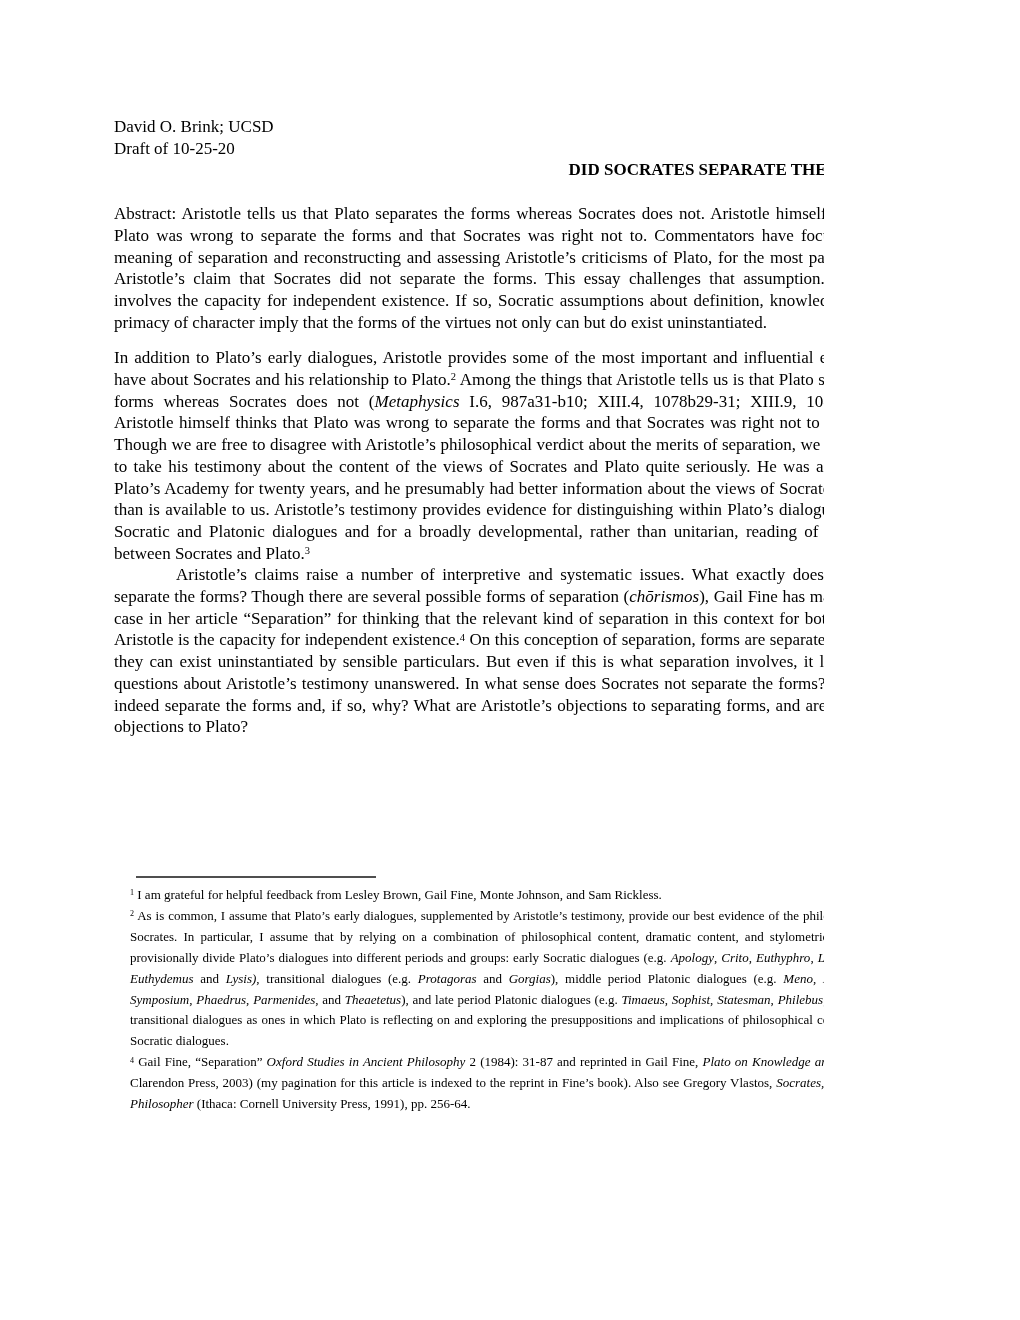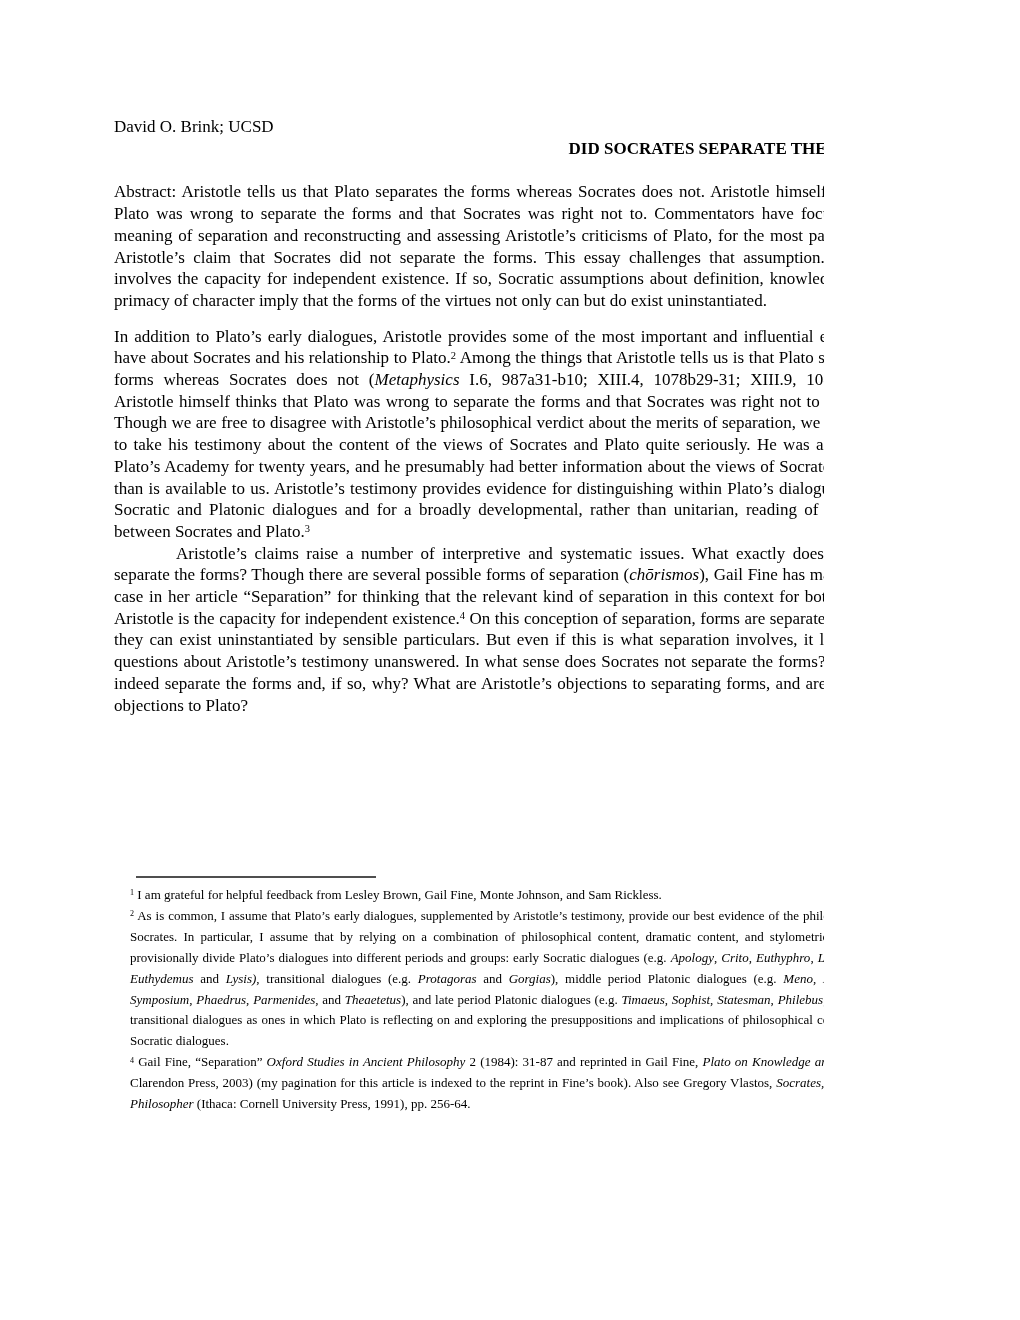--- a/index.html
+++ b/index.html
@@ -48,20 +48,21 @@
     margin: 10px 0 7px 6px;
   }
   .footnotes p { margin: 0; text-align: justify; }
 </style>
 </head>
 <body>
 
 <div class="page">
   <div class="content">
     <div class="hdr-line">David O. Brink; UCSD</div>
+    <div class="hdr-line">Draft of 10-25-20</div>
     <div class="doc-title"><span>DID SOCRATES SEPARATE THE FORMS?</span><sup class="fnref">1</sup></div>
     <p class="para abstract"><span>Abstract:  Aristotle tells us that Plato separates the forms whereas Socrates does not.  Aristotle himself thinks that Plato was wrong to separate the forms and that Socrates was right not to.  Commentators have focused on the meaning of separation and reconstructing and assessing Aristotle’s criticisms of Plato, for the most part accepting Aristotle’s claim that Socrates did not separate the forms.  This essay challenges that assumption.  Separation involves the capacity for independent existence.  If so, Socratic assumptions about definition, knowledge, and the primacy of character imply that the forms of the virtues not only can but do exist uninstantiated.</span></p>
     <p class="para"><span>In addition to Plato’s early dialogues, Aristotle provides some of the most important and influential evidence we have about Socrates and his relationship to Plato.</span><sup class="fnref">2</sup><span>  Among the things that Aristotle tells us is that Plato separates the forms whereas Socrates does not (</span><em>Metaphysics</em><span> I.6, 987a31-b10; XIII.4, 1078b29-31; XIII.9, 1086a30-b12).  Aristotle himself thinks that Plato was wrong to separate the forms and that Socrates was right not to (1086b3-7).  Though we are free to disagree with Aristotle’s philosophical verdict about the merits of separation, we have reason to take his testimony about the content of the views of Socrates and Plato quite seriously.  He was a member of Plato’s Academy for twenty years, and he presumably had better information about the views of Socrates and Plato than is available to us.  Aristotle’s testimony provides evidence for distinguishing within Plato’s dialogues between Socratic and Platonic dialogues and for a broadly developmental, rather than unitarian, reading of the relation between Socrates and Plato.</span><sup class="fnref">3</sup></p>
     <p class="para indent"><span>Aristotle’s claims raise a number of interpretive and systematic issues.  What exactly does it mean to separate the forms?  Though there are several possible forms of separation (</span><em>chōrismos</em><span>), Gail Fine has made a strong case in her article “Separation” for thinking that the relevant kind of separation in this context for both Plato and Aristotle is the capacity for independent existence.</span><sup class="fnref">4</sup><span>  On this conception of separation, forms are separate just in case they can exist uninstantiated by sensible particulars.   But even if this is what separation involves, it leaves many questions about Aristotle’s testimony unanswered.  In what sense does Socrates not separate the forms?  Does Plato indeed separate the forms and, if so, why?  What are Aristotle’s objections to separating forms, and are these good objections to Plato?</span></p>
   </div>
 
   <div class="footnotes">
     <hr class="fn-separator">
     <p><sup class="fnref">1</sup><span> I am grateful for helpful feedback from Lesley Brown, Gail Fine, Monte Johnson, and Sam Rickless.</span></p>
     <p><sup class="fnref">2</sup><span> As is common, I assume that Plato’s early dialogues, supplemented by Aristotle’s testimony, provide our best evidence of the philosophical views of Socrates.  In particular, I assume that by relying on a combination of philosophical content, dramatic content, and stylometric analysis we can provisionally divide Plato’s dialogues into different periods and groups: early Socratic dialogues (e.g. </span><em>Apology</em><span>, </span><em>Crito</em><span>, </span><em>Euthyphro</em><span>, </span><em>Laches</em><span>, </span><em>Charmides</em><span>, </span><em>Euthydemus</em><span> and </span><em>Lysis)</em><span>, transitional dialogues (e.g. </span><em>Protagoras</em><span> and </span><em>Gorgias</em><span>), middle period Platonic dialogues (e.g. </span><em>Meno</em><span>, </span><em>Phaedo</em><span>, </span><em>Republic</em><span>, </span><em>Symposium</em><span>, </span><em>Phaedrus</em><span>, </span><em>Parmenides</em><span>, and </span><em>Theaetetus</em><span>), and late period Platonic dialogues (e.g. </span><em>Timaeus</em><span>, </span><em>Sophist</em><span>, </span><em>Statesman</em><span>, </span><em>Philebus</em><span>, and </span><em>Laws</em><span>).  I read transitional dialogues as ones in which Plato is reflecting on and exploring the presuppositions and implications of philosophical commitments in the Socratic dialogues.</span></p>

